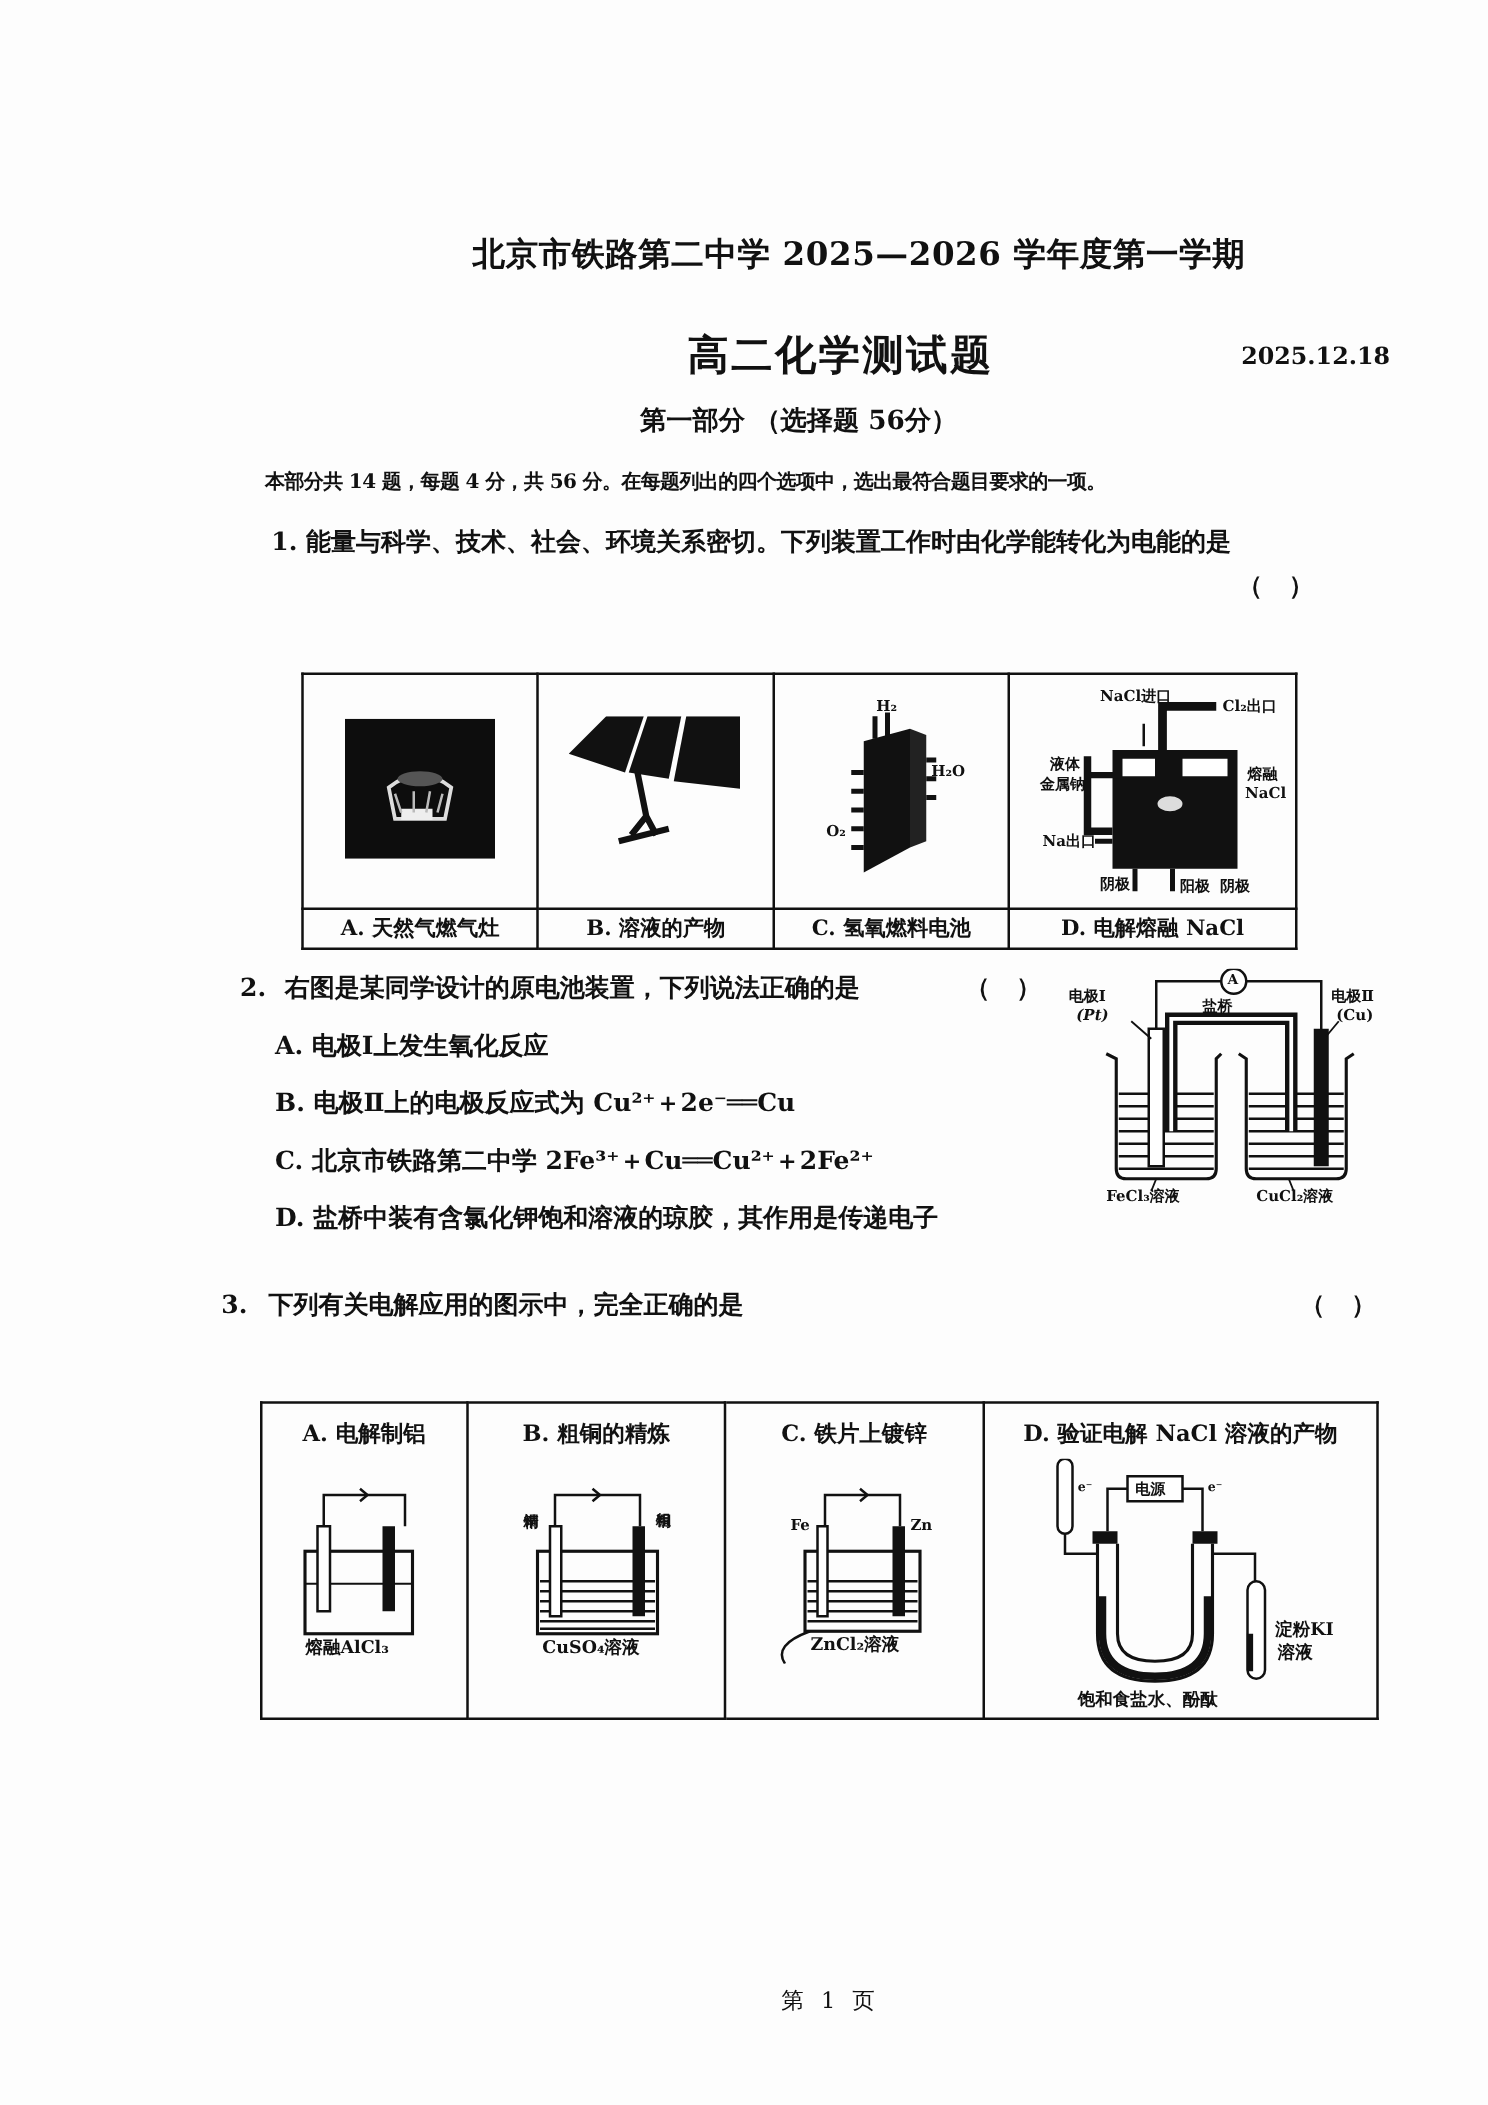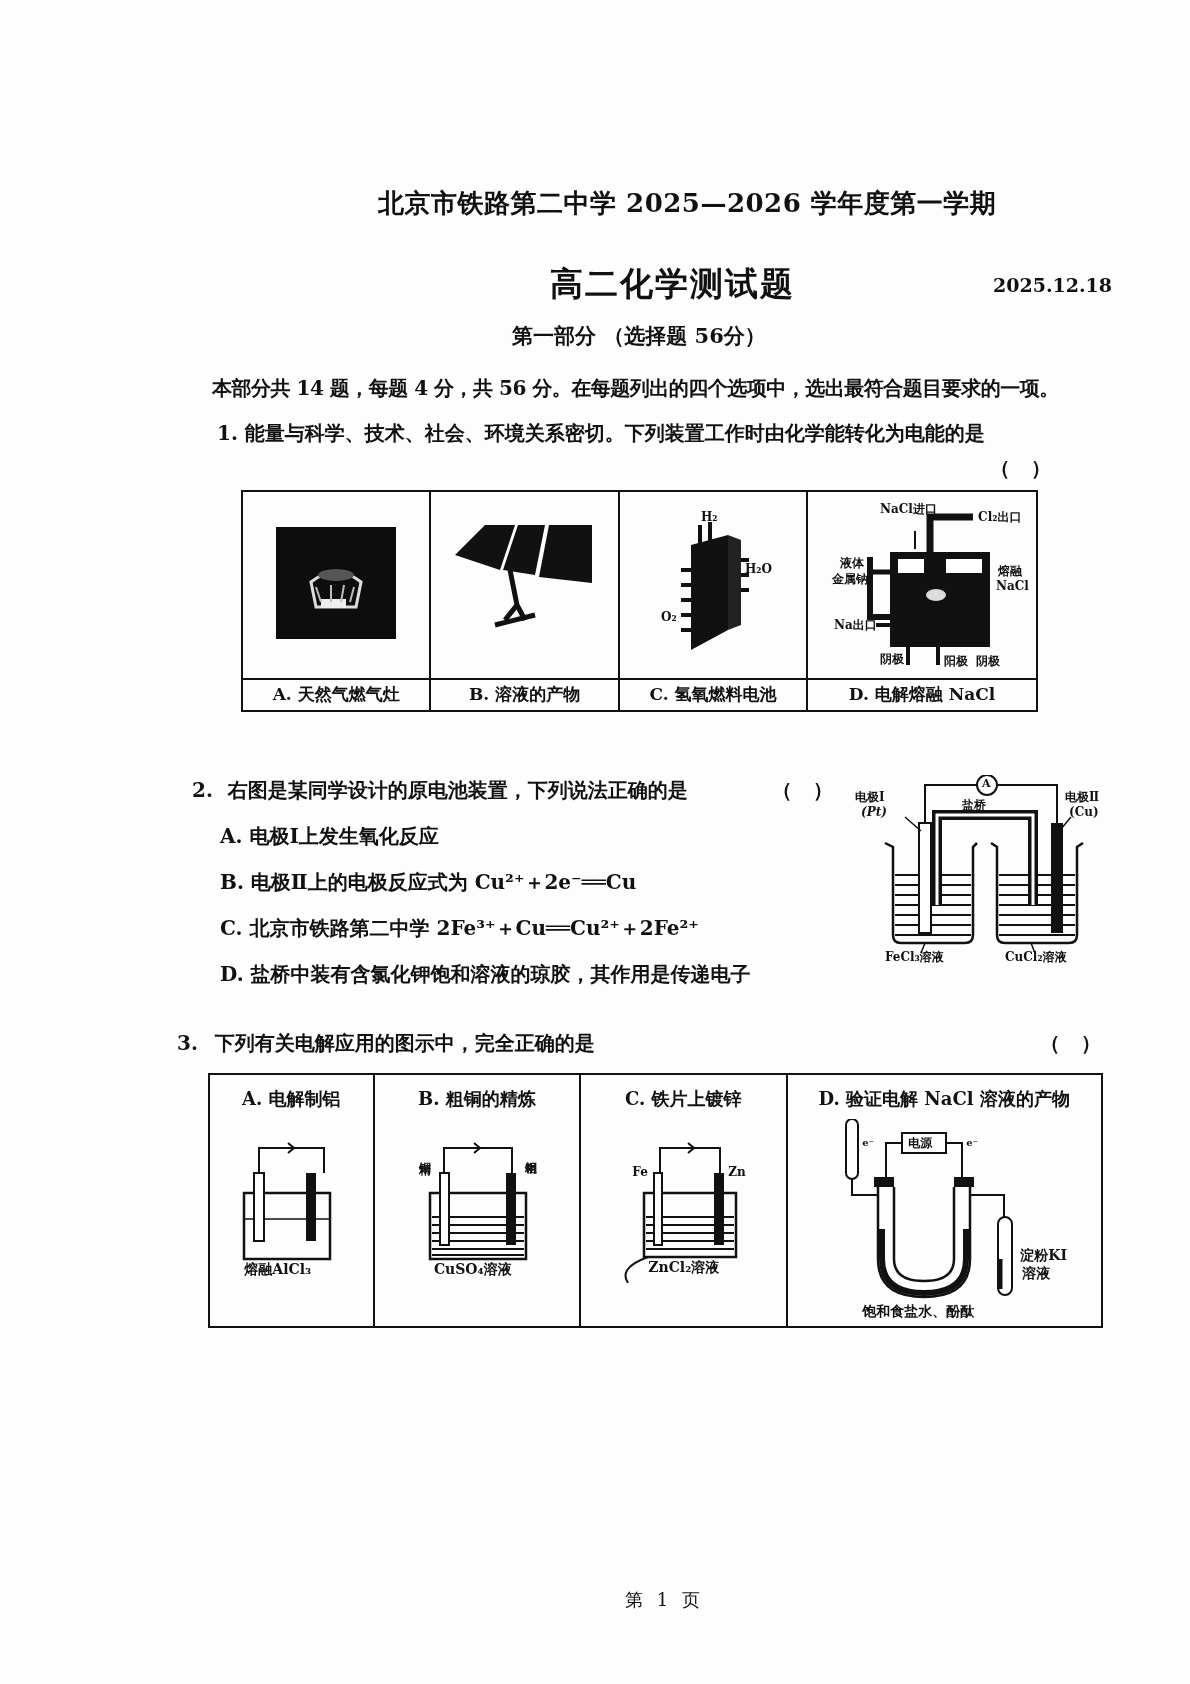--- a/index.html
+++ b/index.html
@@ -3,24 +3,24 @@
 <meta charset="utf-8">
 <style>
   * { margin: 0; padding: 0; box-sizing: border-box; }
   html, body { width: 1190px; height: 1684px; background: #fdfdfd; }
   body { position: relative; font-family: "DejaVu Serif", "Liberation Serif", serif; color: #111; overflow: hidden; }
   .abs { position: absolute; }
   .title1 { left: 378px; top: 186px; font-size: 26px; font-weight: bold; letter-spacing: 0.5px; white-space: nowrap; }
   .title2 { left: 550px; top: 262px; font-size: 33px; font-weight: bold; letter-spacing: 2px; white-space: nowrap; }
   .date { left: 993px; top: 274px; font-size: 19px; font-weight: bold; white-space: nowrap; }
   .part { left: 512px; top: 322px; font-size: 21px; font-weight: bold; white-space: nowrap; }
-  .intro { left: 212px; top: 375px; font-size: 20px; font-weight: bold; white-space: nowrap; letter-spacing: -0.5px; }
+  .intro { left: 212px; top: 375px; font-size: 16px; font-weight: bold; white-space: nowrap; letter-spacing: -0.5px; }
   .q { font-size: 20px; font-weight: bold; white-space: nowrap; }
   .paren { font-size: 20px; font-weight: bold; white-space: nowrap; word-spacing: 14px; }
-  table.grid { position: absolute; border-collapse: collapse; border: 2.5px solid #111; }
+  table.grid { position: absolute; border-collapse: collapse; border: 2.5px solid #111; margin-top: 48px; }
   table.grid td { border: 2px solid #111; text-align: center; vertical-align: middle; }
   .cap { font-size: 17px; font-weight: bold; white-space: nowrap; }
   .opt { font-size: 20px; font-weight: bold; white-space: nowrap; text-align: right; }
   .lbl { font-family: "DejaVu Serif", serif; font-size: 12px; font-weight: bold; position: absolute; white-space: nowrap; }
   .lbl2 { font-family: "DejaVu Serif", serif; font-size: 14px; font-weight: bold; position: absolute; white-space: nowrap; }
   .footer { left: 625px; top: 1588px; font-size: 18px; white-space: nowrap; word-spacing: 8px; }
 </style>
 </head>
 <body>
 

